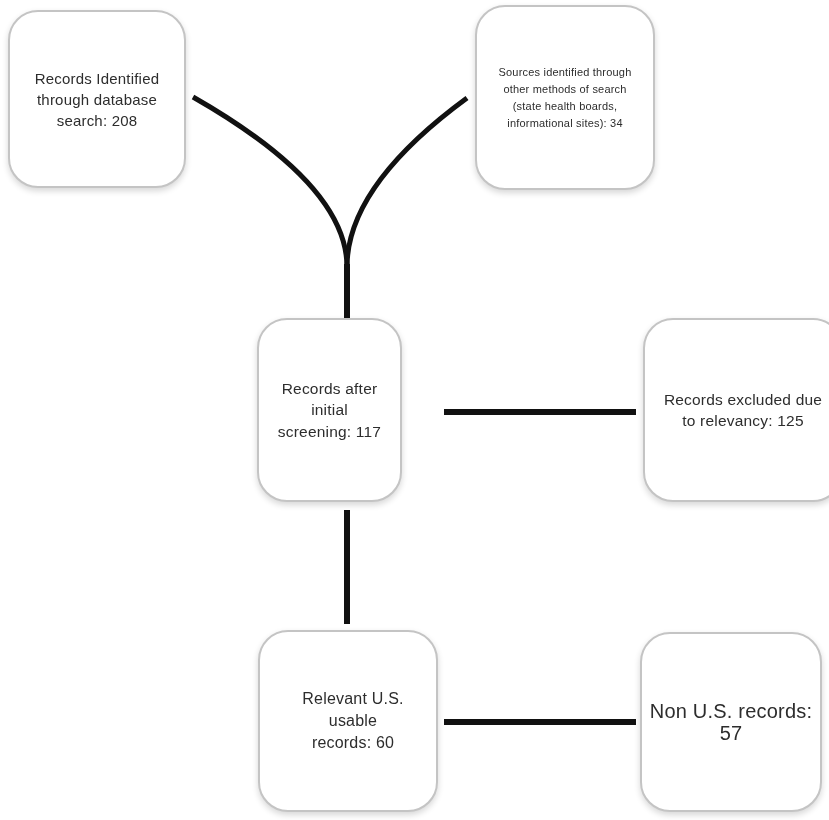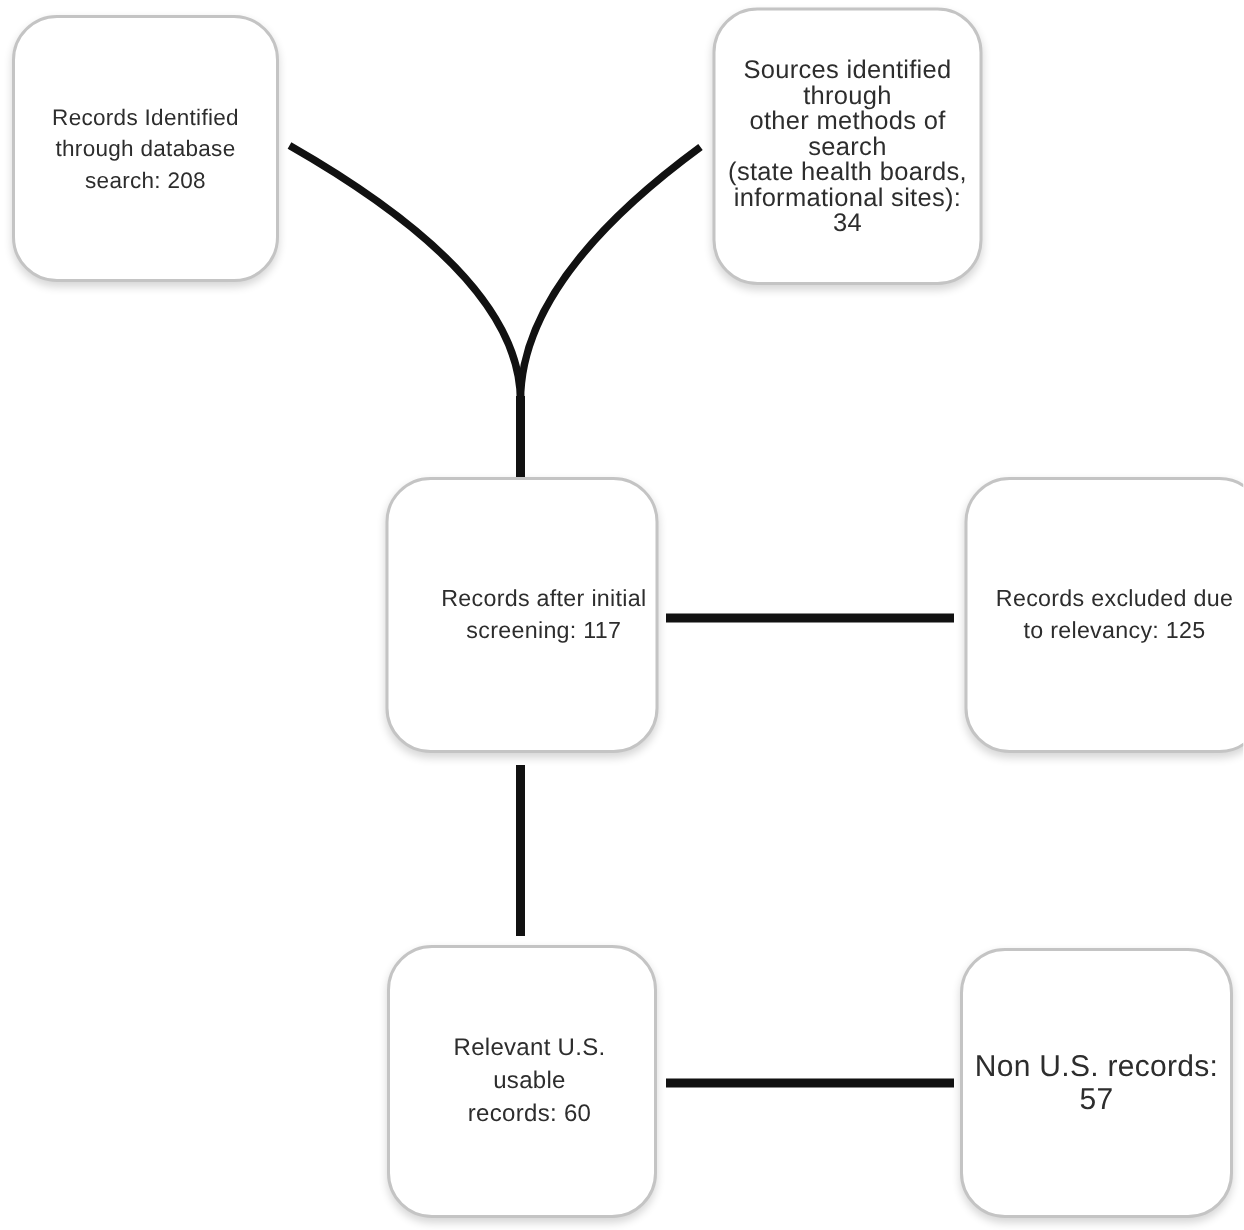--- a/index.html
+++ b/index.html
@@ -35,22 +35,22 @@
     text-align: center;
     color: #2d2d2d;
     box-sizing: border-box;
     padding: 6px;
   }
   .node .label {
     white-space: pre-line;
     letter-spacing: 0.2px;
   }
   #node-db        { left: 8px;   top: 10px;  width: 178px; height: 178px; font-size: 15px;   line-height: 21px; }
-  #node-other     { left: 475px; top: 5px;   width: 180px; height: 185px; font-size: 17px; line-height: 17px; }
-  #node-screening { left: 257px; top: 318px; width: 182px; height: 184px; font-size: 15.5px; line-height: 21.5px; justify-content: flex-end; }
+  #node-other     { left: 475px; top: 5px;   width: 180px; height: 185px; font-size: 11px; line-height: 17px; }
+  #node-screening { left: 257px; top: 318px; width: 145px; height: 184px; font-size: 15.5px; line-height: 21.5px; }
   #node-excluded  { left: 643px; top: 318px; width: 200px; height: 184px; font-size: 15.5px; line-height: 21.5px; }
   #node-usable    { left: 258px; top: 630px; width: 180px; height: 182px; font-size: 16px;   line-height: 22px; padding-left: 16px; }
   #node-nonus     { left: 640px; top: 632px; width: 182px; height: 180px; font-size: 20px;   line-height: 22px; }
 </style>
 </head>
 <body>
 
 <div class="canvas">
 
   <svg class="connectors" viewBox="0 0 829 820" xmlns="http://www.w3.org/2000/svg">

